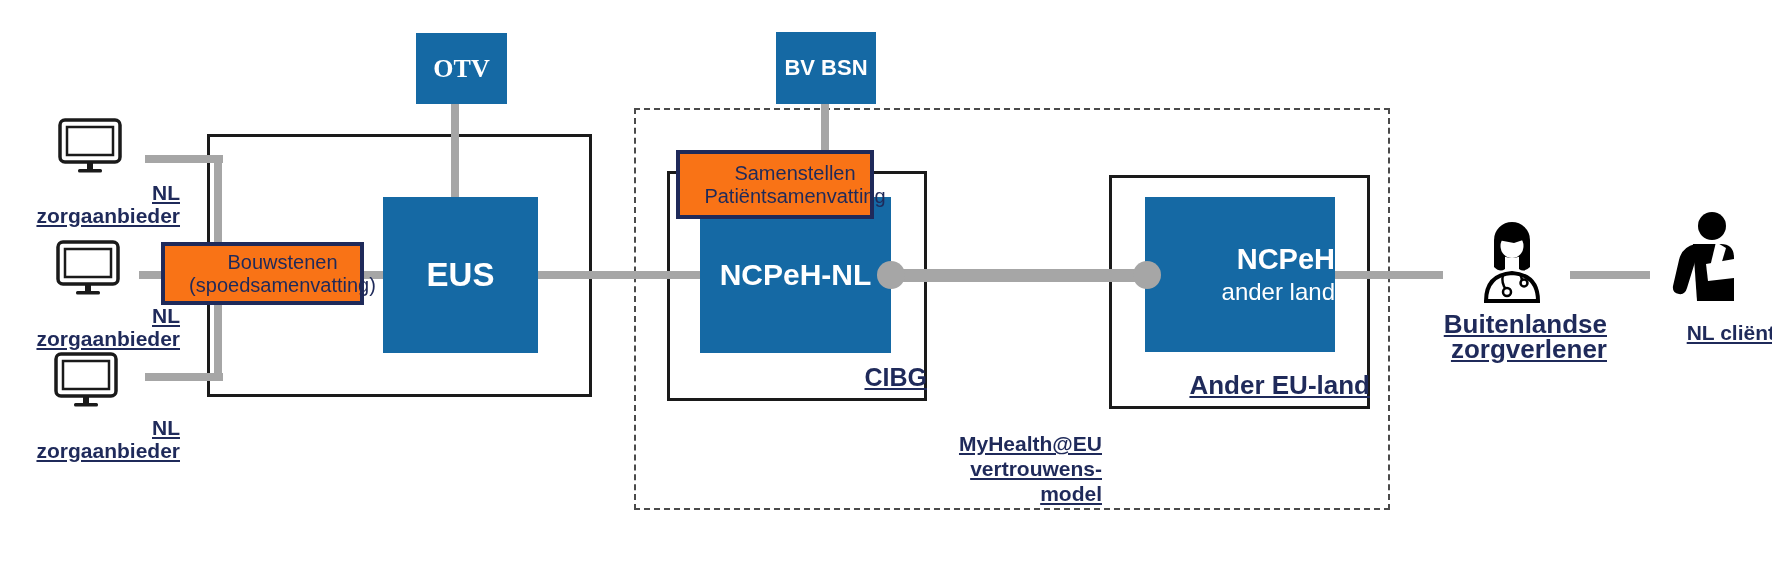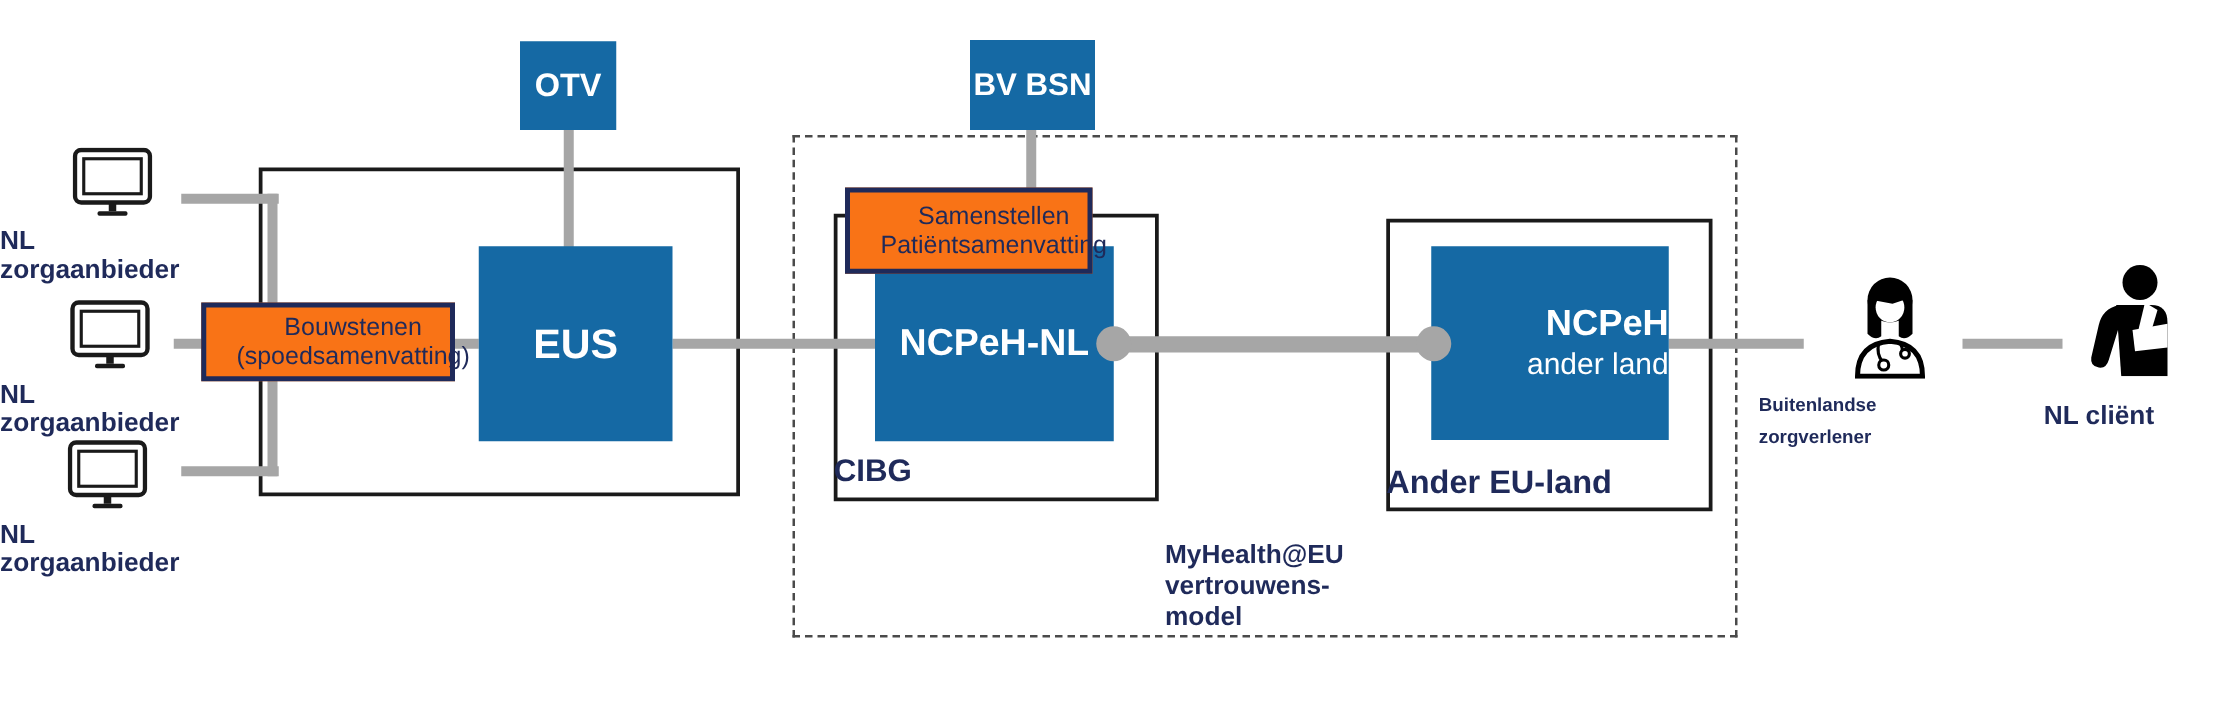--- a/index.html
+++ b/index.html
@@ -27,21 +27,21 @@
     text-align:center;font-weight:bold;
   }
   
   .wbox{
     position:absolute;background:#f97316;border:4px solid var(--text_navy);
     color:var(--text_navy);display:flex;flex-direction:column;align-items:center;justify-content:center;
     text-align:center;font-size:20px;line-height:1.15;padding-left:40px;
   }
   
   .lbl{
-    position:absolute;color:var(--text_navy);font-weight:bold;text-align:left;
+    position:absolute;color:var(--text_navy);font-weight:bold;text-align:right;text-decoration:underline;
   }
   .icon{position:absolute;}
 </style>
 </head>
 <body>
 
 <div class="container" style="left:207px;top:134px;width:385px;height:263px;"></div>
 
 <div class="container dashed" style="left:634px;top:108px;width:756px;height:402px;"></div>
 
@@ -53,25 +53,25 @@
 <div class="line" style="left:214px;top:155px;width:8px;height:226px;"></div>
 <div class="line" style="left:145px;top:373px;width:78px;height:8px;"></div>
 <div class="line" style="left:139px;top:271px;width:244px;height:8px;"></div>
 <div class="line" style="left:451px;top:104px;width:8px;height:94px;"></div>
 <div class="line" style="left:821px;top:104px;width:8px;height:94px;"></div>
 <div class="line" style="left:538px;top:271px;width:163px;height:8px;"></div>
 <div class="line" style="left:1335px;top:271px;width:108px;height:8px;"></div>
 <div class="line" style="left:1570px;top:271px;width:80px;height:8px;"></div>
 <div class="line" style="left:891px;top:269px;width:256px;height:13px;"></div>
 
-<div class="cbox" style="left:416px;top:33px;width:77px;height:71px;font-size:26px;">
+<div class="cbox" style="left:416px;top:33px;width:91px;height:71px;font-size:26px;font-family:Liberation Serif, serif;">
   <span>OTV</span>
 </div>
 
-<div class="cbox" style="left:776px;top:32px;width:100px;height:72px;font-size:25px;">
+<div class="cbox" style="left:776px;top:32px;width:100px;height:72px;font-size:22px;">
   <span>BV BSN</span>
 </div>
 
 <div class="cbox" style="left:383px;top:197px;width:155px;height:156px;font-size:33px;">
   <span>EUS</span>
 </div>
 
 <div class="cbox" style="left:700px;top:197px;width:191px;height:156px;font-size:30px;">
   <span>NCPeH-NL</span>
 </div>
@@ -142,21 +142,21 @@
   <path d="M17,21 v27 q6,6 11,2 v-22 z" fill="#000"></path>
   <path d="M53,21 v27 q-6,6 -11,2 v-22 z" fill="#000"></path>
   <ellipse cx="35" cy="27" rx="11.5" ry="12" fill="#fff"></ellipse>
   <path d="M21,21 q1,-15 16,-17 l15,15 -15,5 z" fill="#000"></path>
   <path d="M9,82 q0,-26 26,-28 q26,2 26,28 z" fill="#fff" stroke="#000" stroke-width="4"></path>
   <path d="M26,55 q-2,10 3,15" fill="none" stroke="#000" stroke-width="2.5"></path>
   <path d="M43,55 q2,4 2,7" fill="none" stroke="#000" stroke-width="2.5"></path>
   <circle cx="30" cy="73" r="4" fill="#fff" stroke="#000" stroke-width="2.5"></circle>
   <circle cx="47" cy="64" r="3.5" fill="#fff" stroke="#000" stroke-width="2.5"></circle>
 </svg>
-<div class="lbl" style="left:1407px;top:312px;width:200px;font-size:15px;line-height:25px;">
+<div class="lbl" style="left:1407px;top:312px;width:200px;font-size:26px;line-height:25px;">
   <div>Buitenlandse</div>
   <div>zorgverlener</div>
 </div>
 
 <svg class="icon" style="left:1671px;top:211px;" width="68" height="90" viewBox="0 0 68 90">
   <circle cx="41" cy="15" r="14" fill="#000"></circle>
   <path d="M22,33 h28 q13,0 13,14 v43 h-37 z" fill="#000"></path>
   <path d="M24,33 q-13,3 -16,16 l-6,26 q-1,7 6,8 q6,1 8,-6 l8,-26 z" fill="#000"></path>
   <polygon points="45,31 55,37 47,64 38,60" fill="#fff"></polygon>
   <polygon points="35,53 63,48 63,67 37,70" fill="#fff"></polygon>

